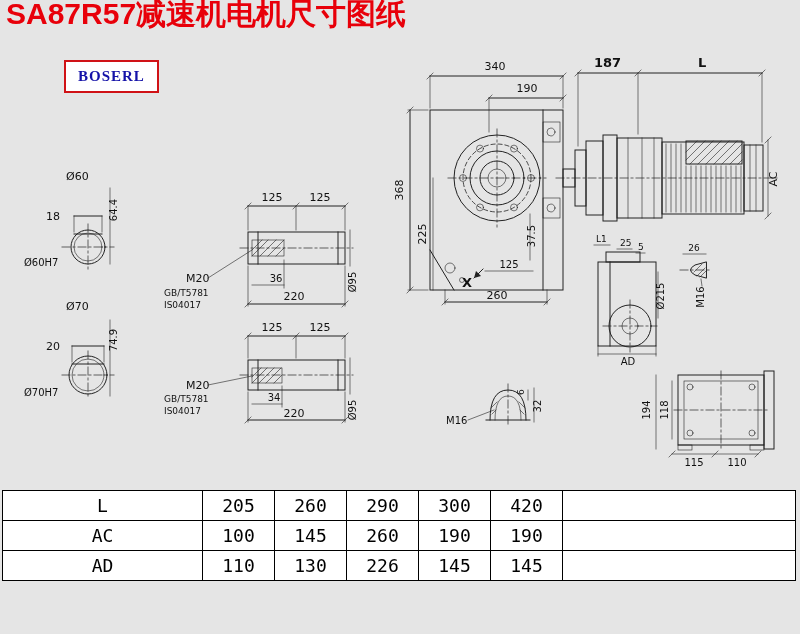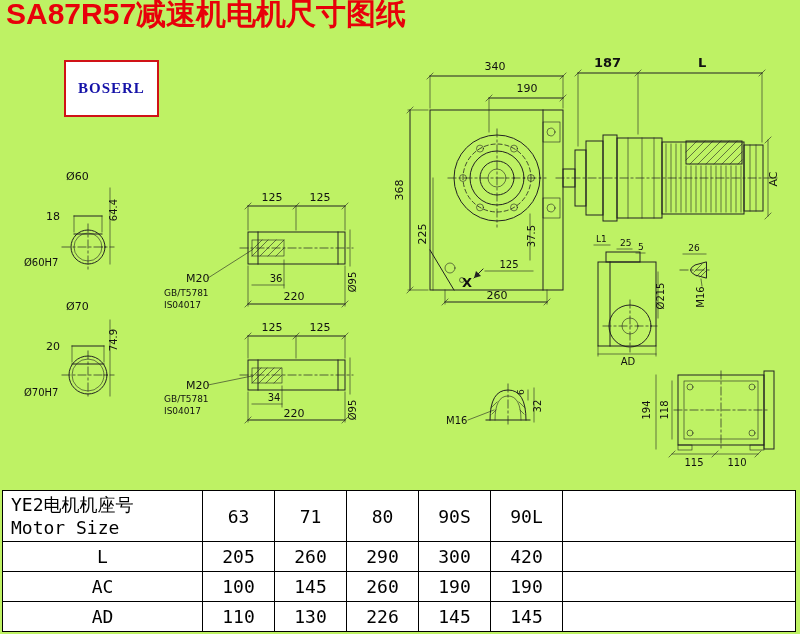--- a/index.html
+++ b/index.html
@@ -1,22 +1,22 @@
 <!DOCTYPE html>
 <html><head>
 <meta charset="utf-8">
 <style>
   html,body{margin:0;padding:0;background:#fff;}
-  .page{position:relative;width:800px;height:634px;background:#bef264;overflow:hidden;
+  .page{position:relative;width:800px;height:634px;background:#e5e5e5;overflow:hidden;
         font-family:"Liberation Sans",sans-serif;}
   .title{position:absolute;top:-6px;left:6px;margin:0;font-size:30px;font-weight:bold;
          color:#e8000a;white-space:nowrap;font-family:"Liberation Sans",sans-serif;}
   .logo{position:absolute;top:60px;left:64px;border:2px solid #d01216;color:#1512a8;
         font-family:"Liberation Serif",serif;font-weight:bold;font-size:15px;
-        letter-spacing:1px;padding:18px 12px;background:#fff;}
+        letter-spacing:1px;padding:6px 12px;background:#fff;}
   svg.drawing{position:absolute;top:38px;left:0;}
   .drawing line,.drawing rect,.drawing circle,.drawing path,.drawing polyline{
         stroke:#222;stroke-width:1;fill:none;stroke-linecap:square;}
   .drawing .h{stroke-width:.6;}
   .drawing .cl{stroke-dasharray:8 3 2 3;stroke-width:.7;}
   .drawing .dsh{stroke-dasharray:4 3;stroke-width:.8;}
   .drawing .fil{fill:#222;stroke:none;}
   .drawing text{fill:#111;font-family:"DejaVu Sans",sans-serif;font-size:11px;stroke:none;}
   .drawing text.s9{font-size:9px;}
   .drawing text.s10{font-size:10px;}
@@ -337,32 +337,20 @@
     <colgroup>
       <col style="width:200px">
         <col style="width:72px">
         <col style="width:72px">
       <col style="width:72px">
         <col style="width:72px">
         <col style="width:72px">
         <col>
     </colgroup>
     <tbody>
-      <tr class="r1">
-        <td class="hdr">
-          <div>YE2电机机座号</div>
-          <div>Motor Size</div>
-        </td>
-        <td>63</td>
-        <td>71</td>
-        <td>80</td>
-        <td>90S</td>
-        <td>90L</td>
-        <td></td>
-      </tr>
       <tr class="rn">
         <td>L</td>
         <td>205</td>
         <td>260</td>
         <td>290</td>
         <td>300</td>
         <td>420</td>
         <td></td>
       </tr>
       <tr class="rn">

